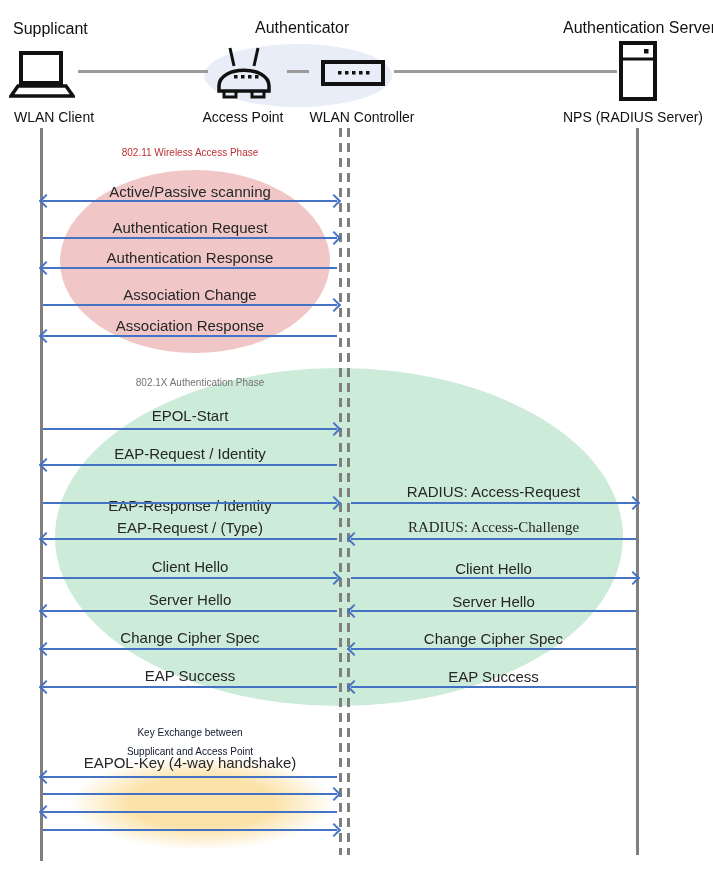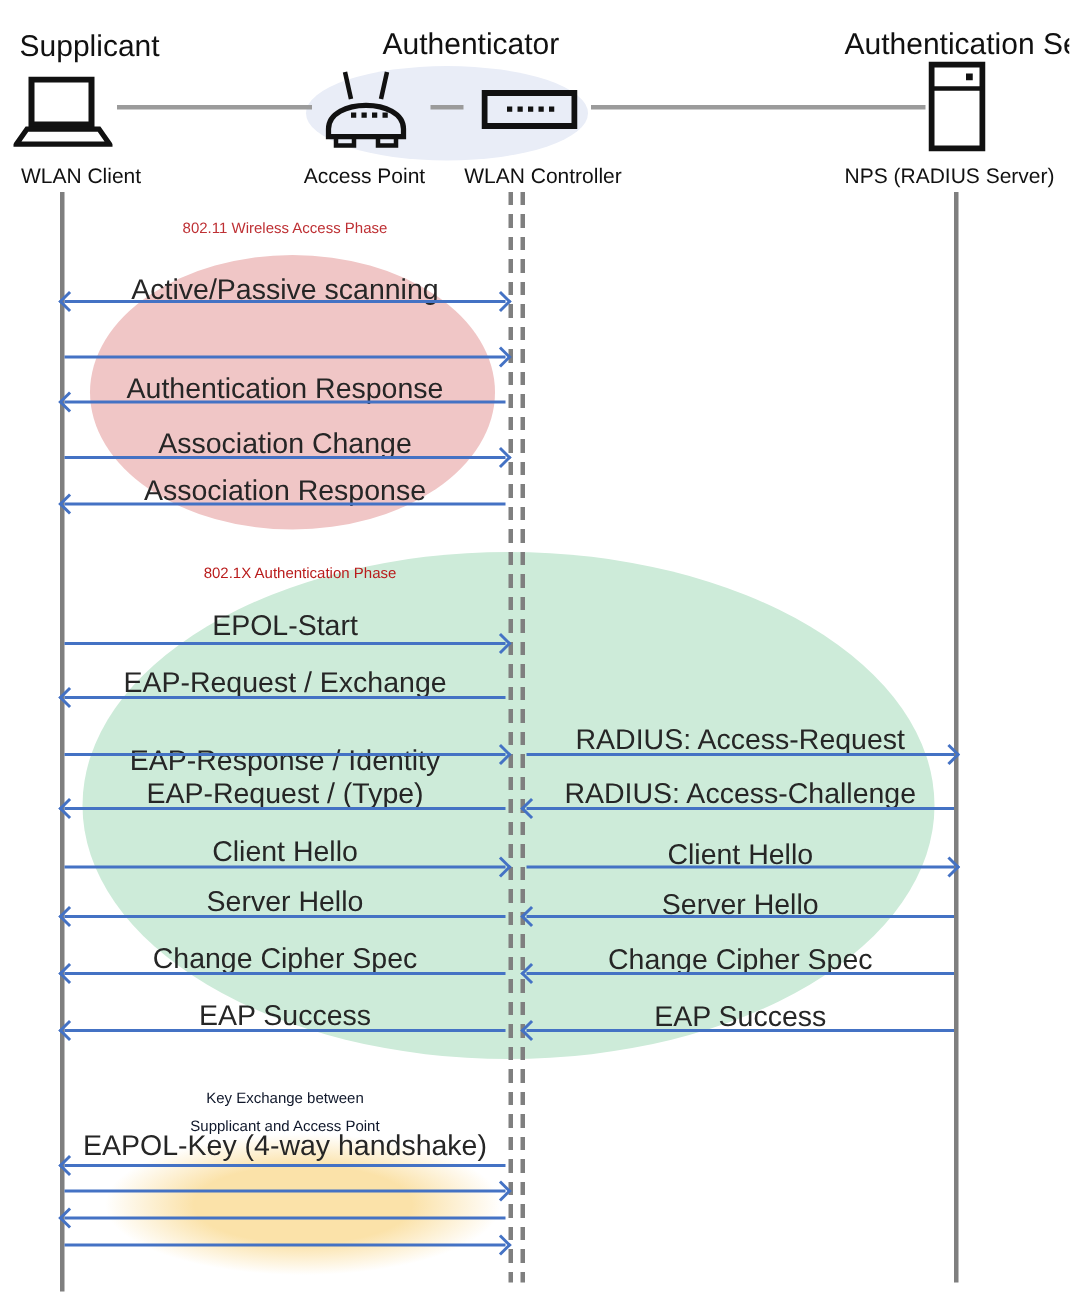--- a/index.html
+++ b/index.html
@@ -1,21 +1,21 @@
 <!DOCTYPE html>
 <html><head>
 <meta charset="utf-8">
 <style>
   * { margin:0; padding:0; box-sizing:border-box; }
   html,body { background:#fff; }
   body { font-family:"Liberation Sans", sans-serif; }
   #stage { position:relative; width:713px; height:875px; background:#ffffff; overflow:hidden; }
 
   
-  .role-label { position:absolute; font-size:20px; color:#111; white-space:nowrap; }
+  .role-label { position:absolute; font-size:16px; color:#111; white-space:nowrap; }
   .node-label { position:absolute; font-size:14px; color:#111; white-space:nowrap; text-align:center; }
   .hline { position:absolute; height:3px; background:#9b9b9b; }
   .auth-ellipse { position:absolute; left:204px; top:44px; width:188px; height:63px;
                   background:#e9edf7; border-radius:50%; }
   .icon { position:absolute; }
 
   
   .lifeline { position:absolute; width:3px; background:#7f7f7f; }
   .lifeline.dashed {
     background: repeating-linear-gradient(to bottom, #7f7f7f 0 9px, transparent 9px 15px);
@@ -25,25 +25,25 @@
   .phase-ellipse { position:absolute; border-radius:50%; }
   .phase1-fill { left:60px;  top:170px; width:270px; height:183px; background:#f0c6c6; }
   .phase2-fill { left:55px;  top:368px; width:568px; height:338px; background:#cdebd9; }
   .phase3-fill { left:70px;  top:756px; width:264px; height:94px;
                  background: radial-gradient(closest-side, #fbe2a9 55%, rgba(251,226,169,0) 100%);
                  border-radius:0; }
 
   
   .phase-title { position:absolute; font-size:10px; text-align:center; white-space:nowrap; }
   .t1 { left:42px; width:296px; top:147px; color:#be3034; }
-  .t2 { left:50px; width:300px; top:377px; color:#b91c1c; }
+  .t2 { left:50px; width:300px; top:377px; color:#737373; }
   .t3 { left:42px; width:296px; top:723px; color:#0f172a; line-height:19px; }
 
   
-  .msg-label { position:absolute; font-size:19px; color:#262626; text-align:center; white-space:nowrap; }
+  .msg-label { position:absolute; font-size:15px; color:#262626; text-align:center; white-space:nowrap; }
   .lane-l { left:42px;  width:296px; }
   .lane-r { left:350px; width:287px; }
 
   .arrow { position:absolute; height:2px; background:#4472c4; }
   .arrow.lane-l { left:43px;  width:294px; }
   .arrow.lane-r { left:351px; width:285px; }
   .ah { position:absolute; width:10px; height:10px; }
   .ah-l { left:-2px; top:-4.5px; border-left:2.5px solid #4472c4; border-bottom:2.5px solid #4472c4;
           transform:rotate(45deg); }
   .ah-r { right:-2px; top:-4.5px; border-right:2.5px solid #4472c4; border-top:2.5px solid #4472c4;
@@ -126,20 +126,21 @@
     <span>Key Exchange between</span><br>
     <span>Supplicant and Access Point</span>
   </div>
 
   <div class="msg-label lane-l" style="top:183px;">Active/Passive scanning</div>
   <div class="arrow lane-l" style="top:200px;">
       <span class="ah ah-l"></span>
       <span class="ah ah-r"></span>
     </div>
 
+  <div class="msg-label lane-l" style="top:219px;">Authentication Request</div>
   <div class="arrow lane-l" style="top:237px;">
       <span class="ah ah-r"></span>
     </div>
 
   <div class="msg-label lane-l" style="top:249px;">Authentication Response</div>
   <div class="arrow lane-l" style="top:267px;">
       <span class="ah ah-l"></span>
     </div>
 
   <div class="msg-label lane-l" style="top:286px;">Association Change</div>
@@ -150,39 +151,39 @@
   <div class="msg-label lane-l" style="top:317px;">Association Response</div>
   <div class="arrow lane-l" style="top:335px;">
       <span class="ah ah-l"></span>
     </div>
 
   <div class="msg-label lane-l" style="top:407px;">EPOL-Start</div>
   <div class="arrow lane-l" style="top:428px;">
       <span class="ah ah-r"></span>
     </div>
 
-  <div class="msg-label lane-l" style="top:445px;">EAP-Request / Exchange</div>
+  <div class="msg-label lane-l" style="top:445px;">EAP-Request / Identity</div>
   <div class="arrow lane-l" style="top:464px;">
       <span class="ah ah-l"></span>
     </div>
 
   <div class="msg-label lane-l" style="top:497px;">EAP-Response / Identity</div>
   <div class="arrow lane-l" style="top:502px;">
       <span class="ah ah-r"></span>
     </div>
   <div class="msg-label lane-r" style="top:483px;">RADIUS: Access-Request</div>
   <div class="arrow lane-r" style="top:502px;">
       <span class="ah ah-r"></span>
     </div>
 
   <div class="msg-label lane-l" style="top:519px;">EAP-Request / (Type)</div>
   <div class="arrow lane-l" style="top:538px;">
       <span class="ah ah-l"></span>
     </div>
-  <div class="msg-label lane-r" style="top:519px;">RADIUS: Access-Challenge</div>
+  <div class="msg-label lane-r" style="top:519px;font-family:Liberation Serif, serif;">RADIUS: Access-Challenge</div>
   <div class="arrow lane-r" style="top:538px;">
       <span class="ah ah-l"></span>
     </div>
 
   <div class="msg-label lane-l" style="top:558px;">Client Hello</div>
   <div class="arrow lane-l" style="top:577px;">
       <span class="ah ah-r"></span>
     </div>
   <div class="msg-label lane-r" style="top:560px;">Client Hello</div>
   <div class="arrow lane-r" style="top:577px;">

